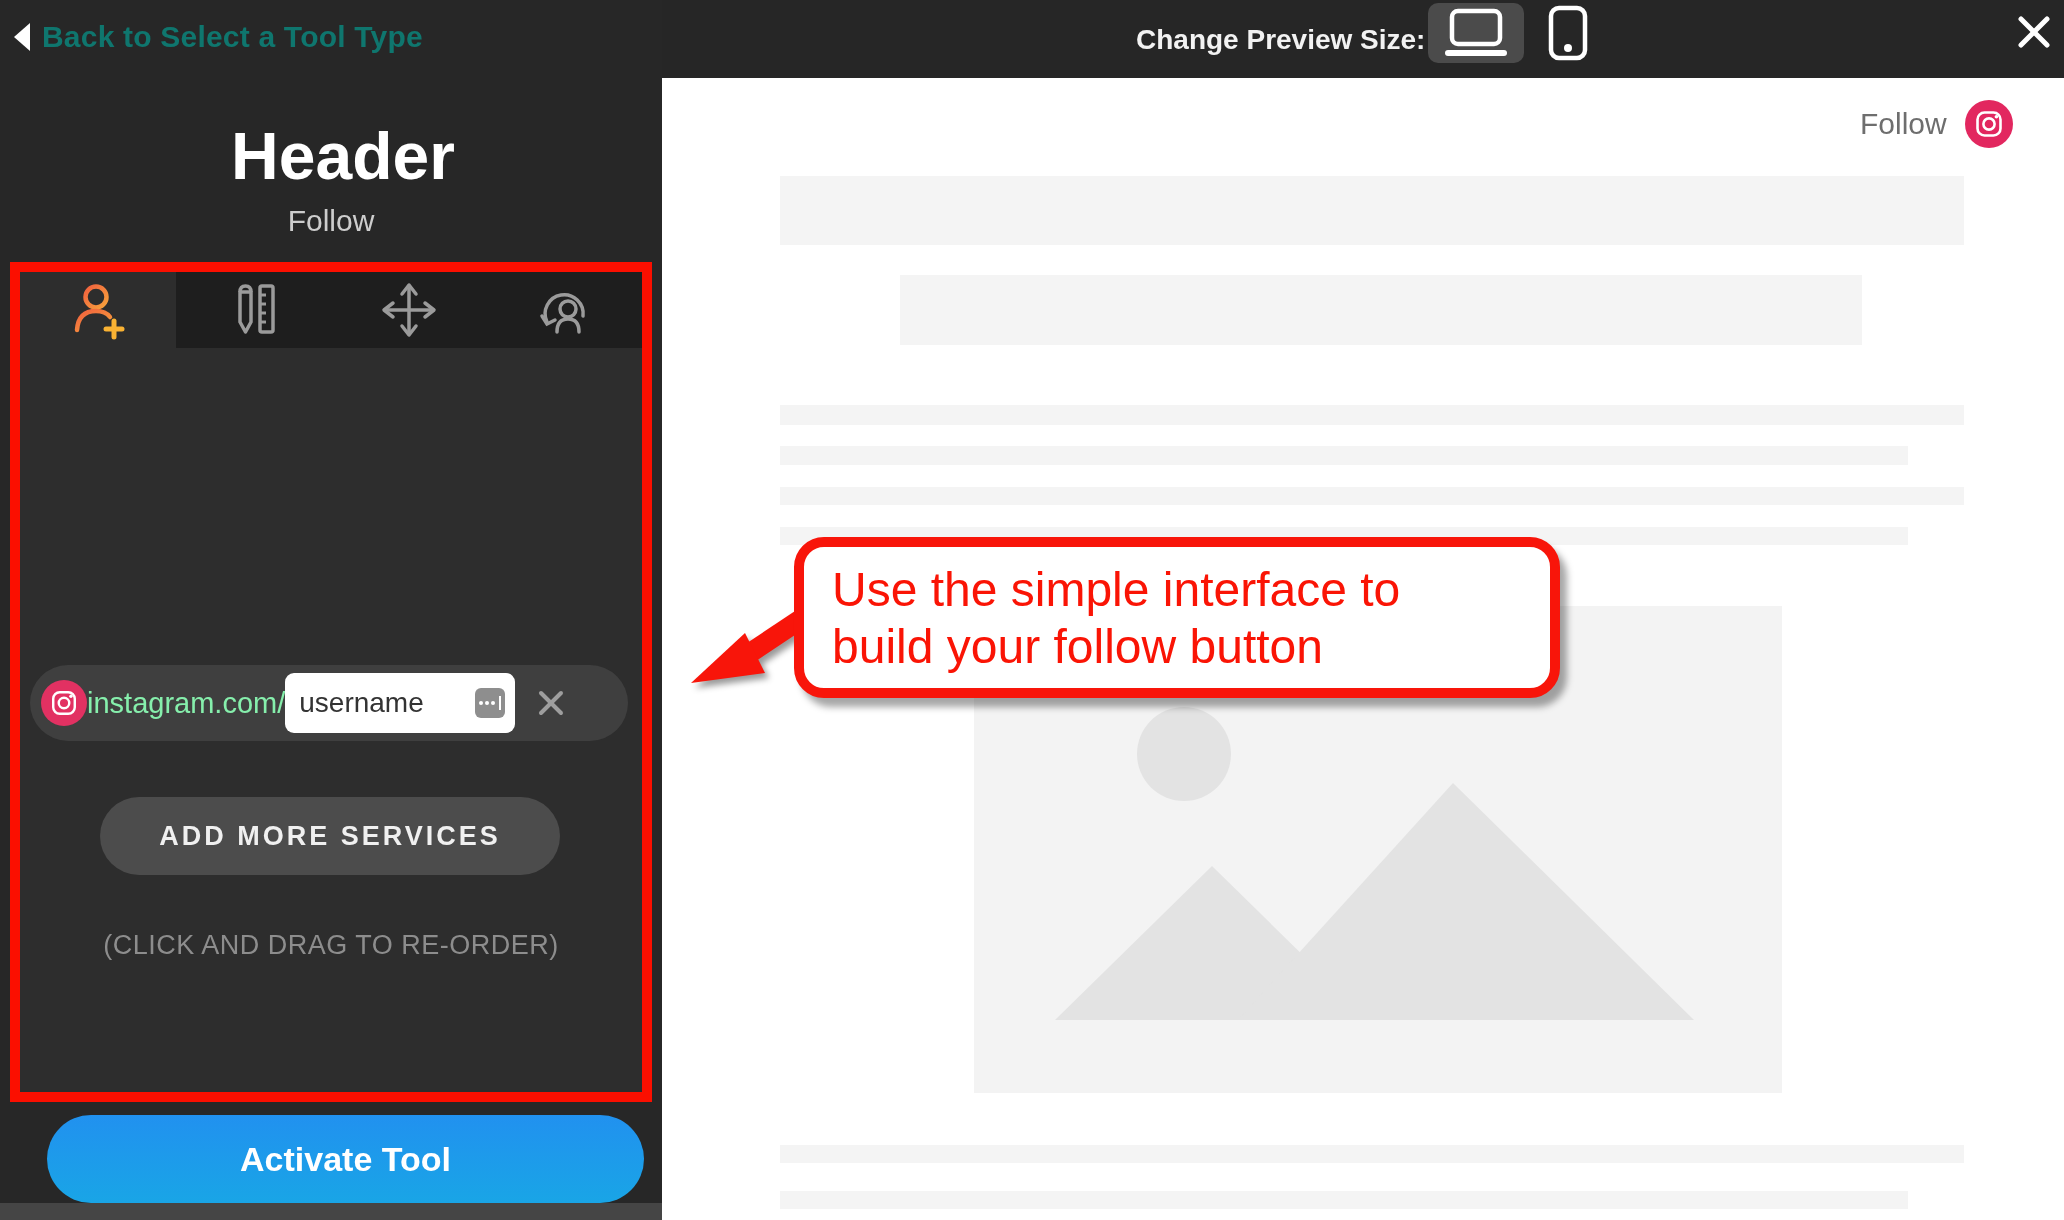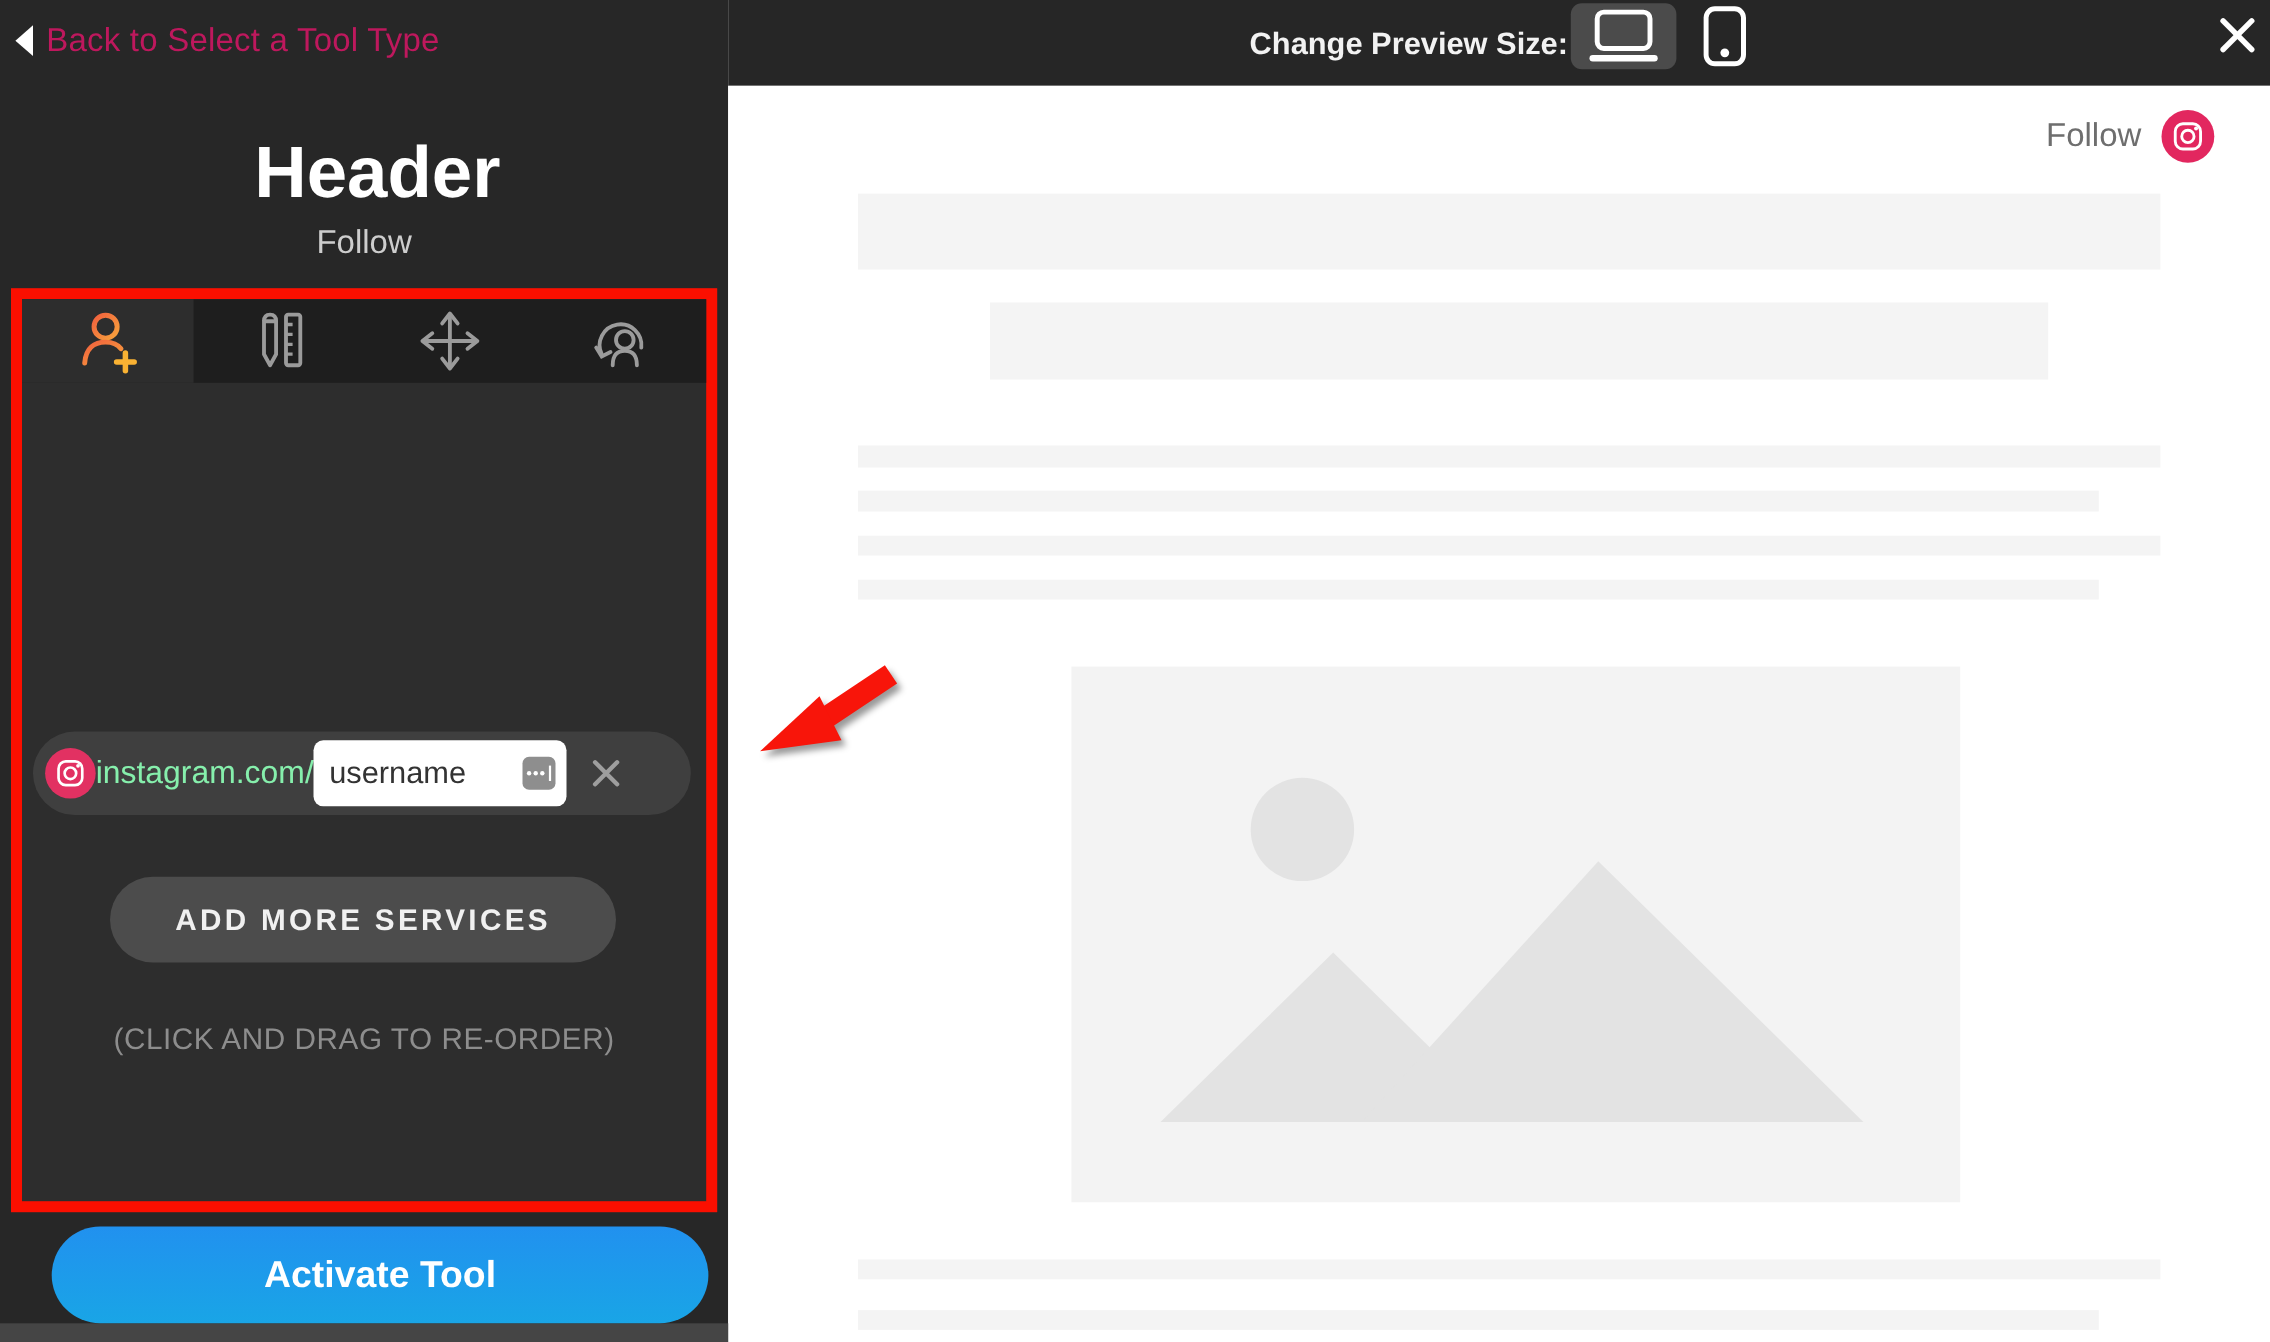--- a/index.html
+++ b/index.html
@@ -10,21 +10,21 @@
   .abs { position:absolute; }
 
   
   #sidebar-bg { left:0; top:0; width:662px; height:1220px; background:#272727; }
   #topbar-bg  { left:662px; top:0; width:1402px; height:78px; background:#262626; }
   #preview-bg { left:662px; top:78px; width:1402px; height:1142px; background:#ffffff; }
   #sidebar-footer { left:0; top:1203px; width:662px; height:17px; background:#454545; }
 
   
   #back-btn { left:12px; top:20px; display:flex; align-items:center; gap:10px; cursor:pointer; }
-  #back-btn .lbl { color:#be185d; font-size:30px; font-weight:normal; letter-spacing:.2px; }
+  #back-btn .lbl { color:#0f766e; font-size:30px; font-weight:bold; letter-spacing:.2px; }
   #preview-size-label { left:1136px; top:24px; color:#f2f2f2; font-size:28px; font-weight:700; }
   #laptop-btn { left:1428px; top:3px; width:96px; height:60px; background:#4b4b4b; border-radius:10px;
                 display:flex; align-items:center; justify-content:center; cursor:pointer; }
   #phone-btn  { left:1540px; top:3px; width:56px; height:60px; display:flex; align-items:center; justify-content:center; cursor:pointer; }
   #close-btn  { left:2012px; top:12px; width:44px; height:40px; display:flex; align-items:center; justify-content:center; cursor:pointer; }
 
   
   #sb-title { left:0; top:118px; width:662px; text-align:center; color:#fff; font-size:66px; font-weight:800;padding-left:24px; }
   #sb-sub   { left:0; top:204px; width:662px; text-align:center; color:#cdcdcd; font-size:30px; }
 
@@ -245,18 +245,22 @@
   <div class="skel" style="left:780px; top:1191px; width:1128px; height:18px;"></div>
 
   <div class="abs" id="img-ph">
     <svg width="808" height="487" viewBox="0 0 808 487">
       <circle cx="210" cy="148" r="47" fill="#e3e3e3"></circle>
       <polygon points="81,414 238,260 395,414" fill="#e3e3e3"></polygon>
       <polygon points="264,414 479,177 720,414" fill="#e3e3e3"></polygon>
     </svg>
   </div>
 
+  <div class="abs" id="callout">
+    <div class="line">Use the simple interface to</div>
+    <div class="line">build your follow button</div>
+  </div>
   <svg class="abs" id="arrow-svg" viewBox="0 0 190 150">
     <line x1="155" y1="58" x2="95" y2="98" stroke="#f8150a" stroke-width="20"></line>
     <polygon points="36,128 90,78 110,118" fill="#f8150a"></polygon>
   </svg>
 
 </div>
 
 </body></html>

